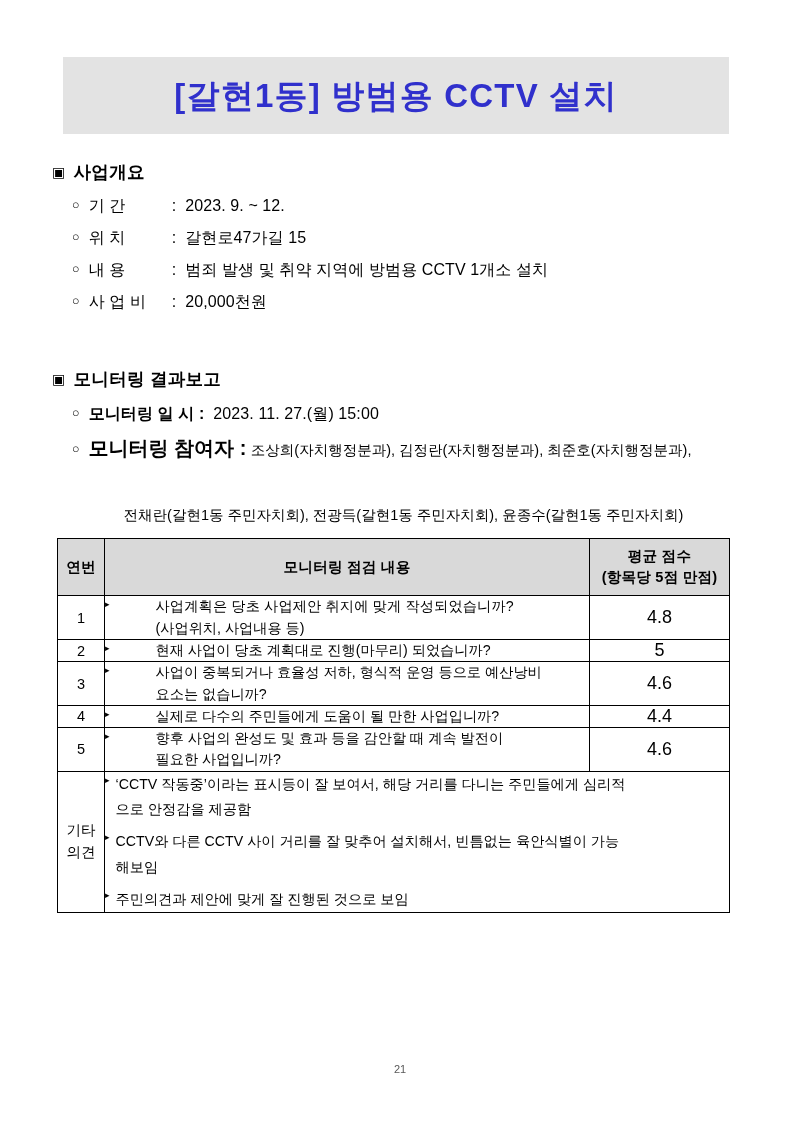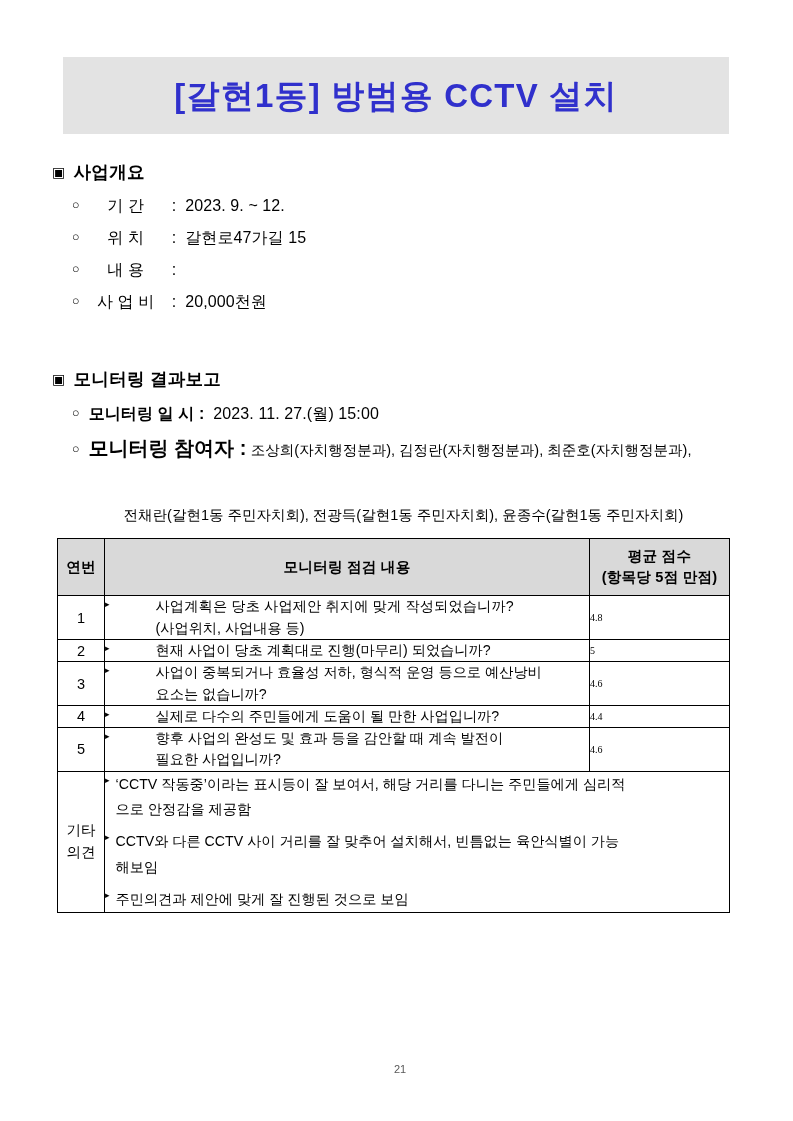--- a/index.html
+++ b/index.html
@@ -86,21 +86,20 @@
     line-height: 1;
     position: relative;
     top: -2px;
     flex: 0 0 auto;
   }
   .b-label {
     display: inline-block;
   }
   .b-label.w-fix {
     min-width: 74px;
-    text-align: center;
   }
   .bold-label {
     font-weight: bold;
   }
 
   
   #overview { top: 160px; }
   #overview .sec-head { margin-bottom: 12px; }
   #overview .bullet-row { margin-left: 20px; margin-bottom: 11px; }
 
@@ -179,22 +178,22 @@
   }
   .col-no   { width: 47px; }
   .col-body { width: 485px; }
   .col-score{ width: 140px; }
 
   .cell-no {
     text-align: center;
     font-size: 14.5px;
   }
   .cell-score {
-    font-size: 10px;
-    font-family: Liberation Serif, serif;
+    text-align: center;
+    font-size: 18px;
   }
   .cell-body {
     padding: 7px 8px 7px 10px;
     line-height: 1.5;
   }
   .q-item {
     display: flex;
     align-items: flex-start;
     gap: 6px;
   }
@@ -274,20 +273,21 @@
       <li class="bullet-row">
         <span class="circle-marker">○</span>
         <span class="b-label w-fix">위     치</span>
         <span>:</span>
         <span>갈현로47가길 15</span>
       </li>
       <li class="bullet-row">
         <span class="circle-marker">○</span>
         <span class="b-label w-fix">내     용</span>
         <span>:</span>
+        <span>범죄 발생 및 취약 지역에 방범용 CCTV 1개소 설치</span>
       </li>
       <li class="bullet-row">
         <span class="circle-marker">○</span>
         <span class="b-label w-fix">사 업 비</span>
         <span>:</span>
         <span>20,000천원</span>
       </li>
     </ul>
   </div>
 

